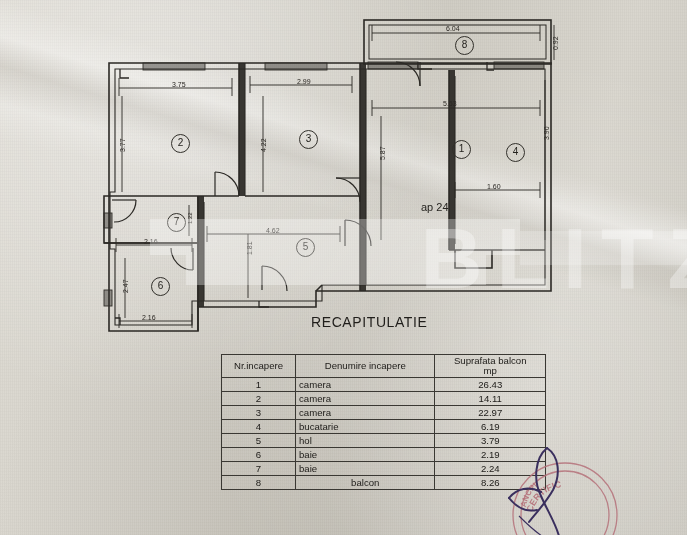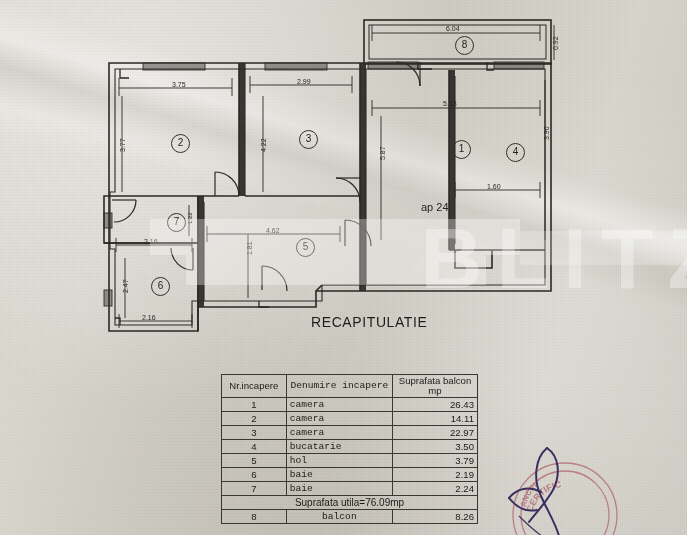--- a/index.html
+++ b/index.html
@@ -58,31 +58,31 @@
     color:#24221e;background:transparent;
   }
   #apnum{position:absolute;left:421px;top:201px;font-size:11px;color:#262420;text-align:right;}
   #recap{
     position:absolute;left:311px;top:306px;font-size:14px;color:#201e1b;
     letter-spacing:.6px;
     margin-top:8px;
   }
   
   #tbl{
-    position:absolute;left:221px;top:374px;width:257px;
+    position:absolute;left:221px;top:354px;width:325px;
     border-collapse:collapse;font-size:9.6px;color:#1d1b18;
   }
   #tbl td,#tbl th{
     border:1px solid #3a3833;padding:1px 3px;font-weight:normal;
     background:transparent;
   }
   #tbl th{text-align:center;font-size:9.6px;line-height:1.05;}
   .c-no{width:62px;text-align:center;}
-  .c-nm{width:123px;text-align:left;padding-left:6px;font-family:Liberation Mono, monospace;}
-  .c-ar{width:96px;text-align:right;}
+  .c-nm{width:123px;text-align:left;padding-left:6px;}
+  .c-ar{width:96px;text-align:center;}
   .merged{text-align:center;font-size:10px;padding:3px 0;}
   .balc-nm{text-align:center;}
   
   #stamp{position:absolute;left:505px;top:455px;width:120px;height:120px;}
   #sig{position:absolute;left:495px;top:440px;width:110px;height:105px;}
 </style>
 </head>
 <body>
 
 <div id="paper"></div>
@@ -338,39 +338,36 @@
         <td class="c-ar">14.11</td>
       </tr>
       <tr>
         <td class="c-no">3</td>
         <td class="c-nm">camera</td>
         <td class="c-ar">22.97</td>
       </tr>
       <tr>
         <td class="c-no">4</td>
         <td class="c-nm">bucatarie</td>
-        <td class="c-ar">3.50</td>
+        <td class="c-ar">6.19</td>
       </tr>
       <tr>
         <td class="c-no">5</td>
         <td class="c-nm">hol</td>
         <td class="c-ar">3.79</td>
       </tr>
       <tr>
         <td class="c-no">6</td>
         <td class="c-nm">baie</td>
         <td class="c-ar">2.19</td>
       </tr>
       <tr>
         <td class="c-no">7</td>
         <td class="c-nm">baie</td>
         <td class="c-ar">2.24</td>
-      </tr>
-      <tr>
-        <td colspan="3" class="merged">Suprafata utila=76.09mp</td>
       </tr>
       <tr>
         <td class="c-no">8</td>
         <td class="c-nm balc-nm">balcon</td>
         <td class="c-ar">8.26</td>
       </tr>
     </tbody>
 </table>
 
 <svg id="stamp" viewBox="0 0 120 120">

